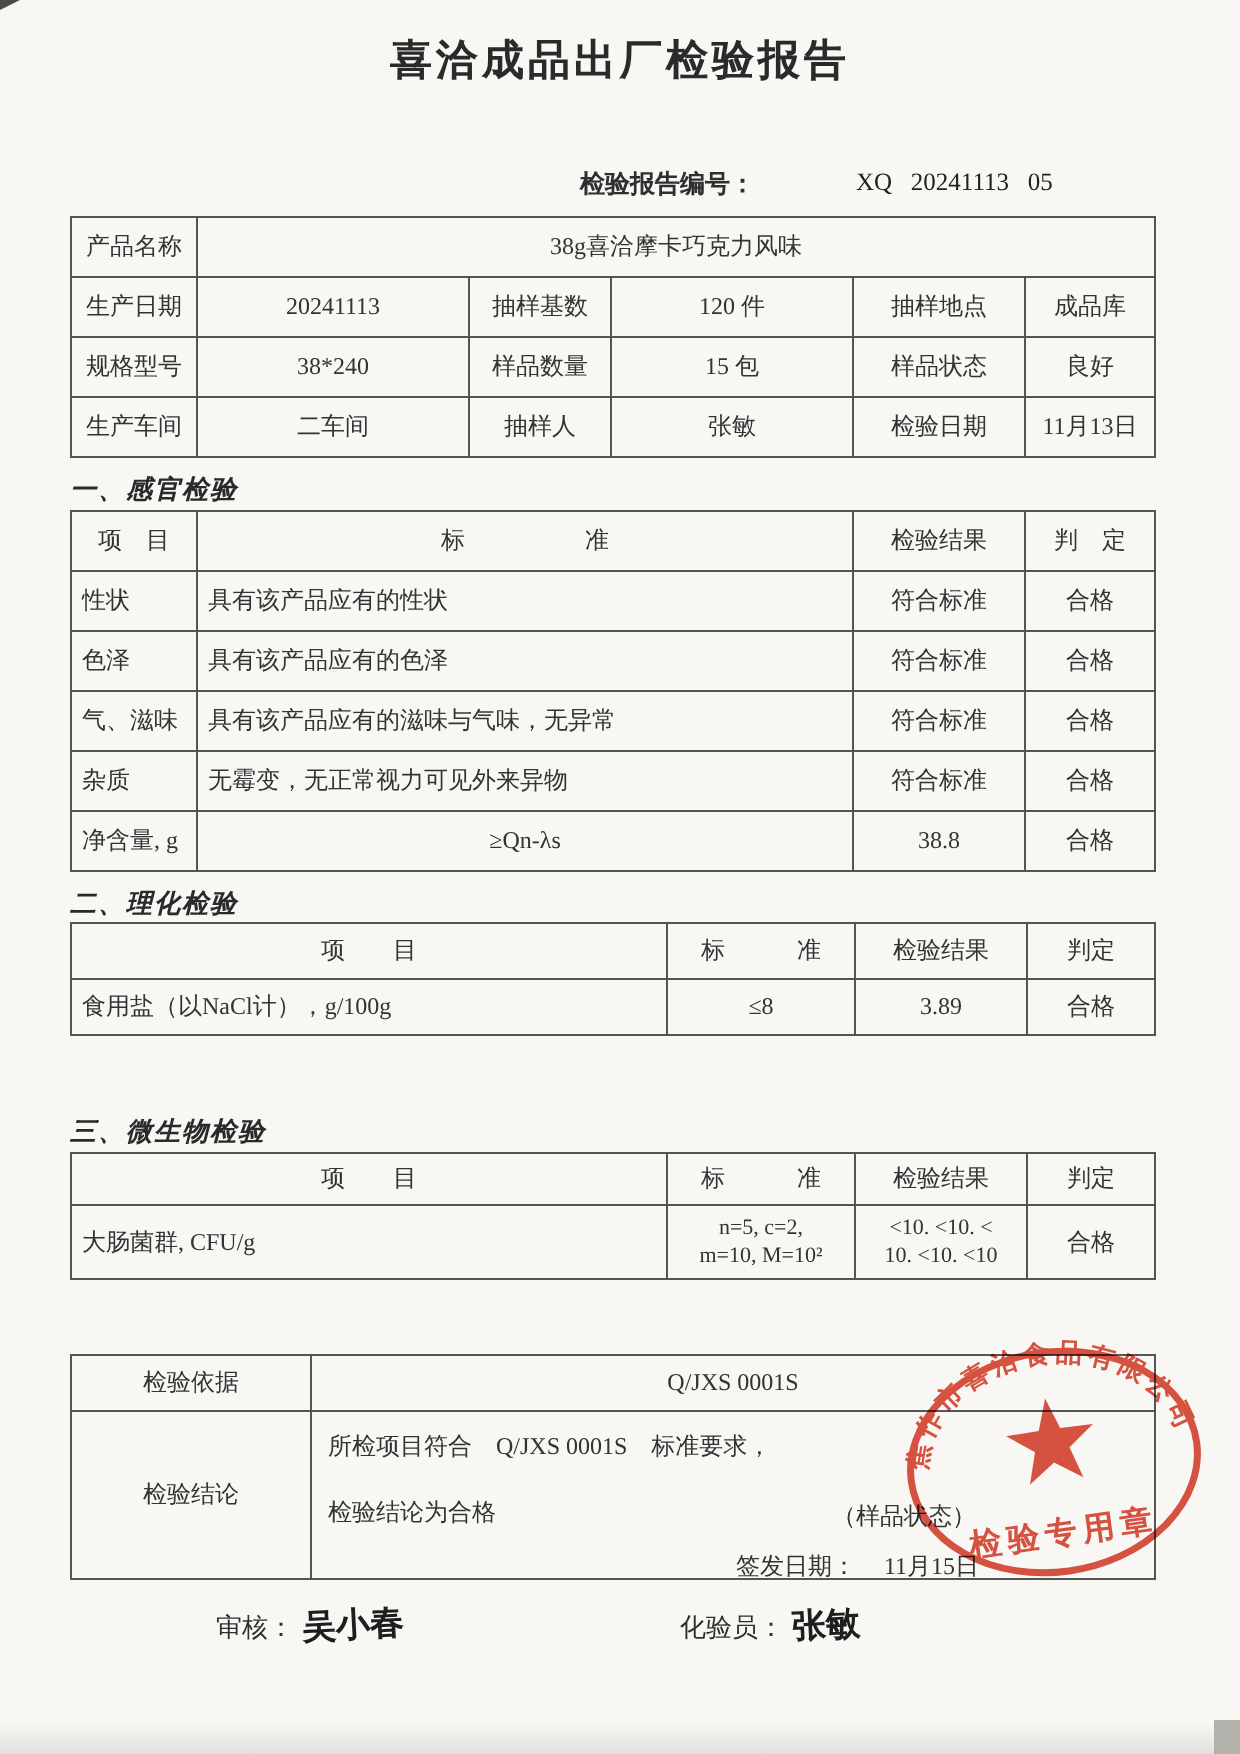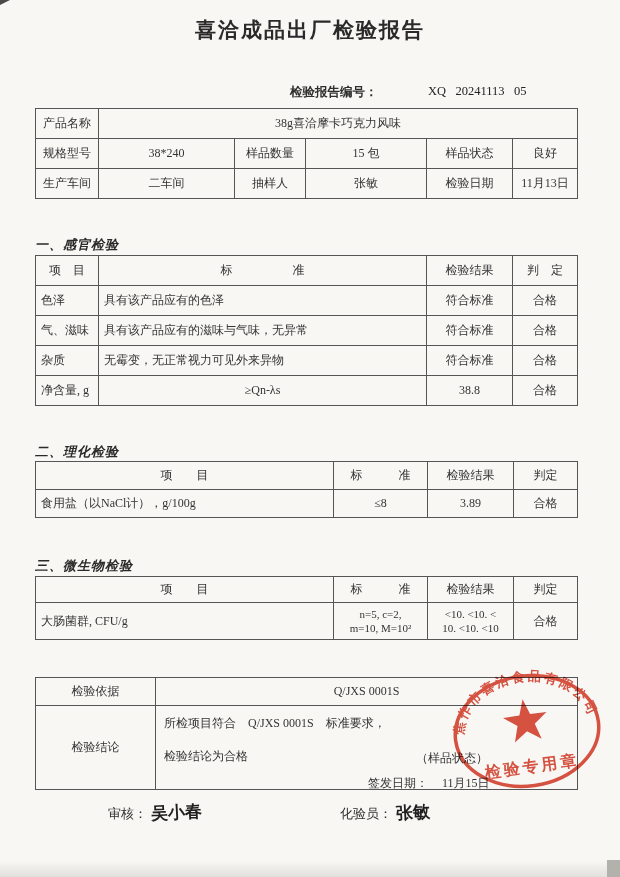--- a/index.html
+++ b/index.html
@@ -67,20 +67,28 @@
         <col style="width:121px">
         <col style="width:86px">
         <col style="width:65px">
       </colgroup>
     <tbody>
         <tr>
       <td>产品名称</td>
       <td colspan="5">38g喜洽摩卡巧克力风味</td>
     </tr>
     <tr>
+      <td>生产日期</td>
+      <td>20241113</td>
+      <td>抽样基数</td>
+      <td>120 件</td>
+      <td>抽样地点</td>
+      <td>成品库</td>
+    </tr>
+    <tr>
       <td>规格型号</td>
       <td>38*240</td>
       <td>样品数量</td>
       <td>15 包</td>
       <td>样品状态</td>
       <td>良好</td>
     </tr>
     <tr>
       <td>生产车间</td>
       <td>二车间</td>
@@ -100,20 +108,26 @@
         <col style="width:328px">
         <col style="width:86px">
         <col style="width:65px">
       </colgroup>
     <tbody>
         <tr>
       <td>项　目</td>
       <td>标　　　　　准</td>
       <td>检验结果</td>
       <td>判　定</td>
+    </tr>
+    <tr>
+      <td class="tl">性状</td>
+      <td class="tl">具有该产品应有的性状</td>
+      <td>符合标准</td>
+      <td>合格</td>
     </tr>
     <tr>
       <td class="tl">色泽</td>
       <td class="tl">具有该产品应有的色泽</td>
       <td>符合标准</td>
       <td>合格</td>
     </tr>
     <tr>
       <td class="tl">气、滋味</td>
       <td class="tl">具有该产品应有的滋味与气味，无异常</td>

